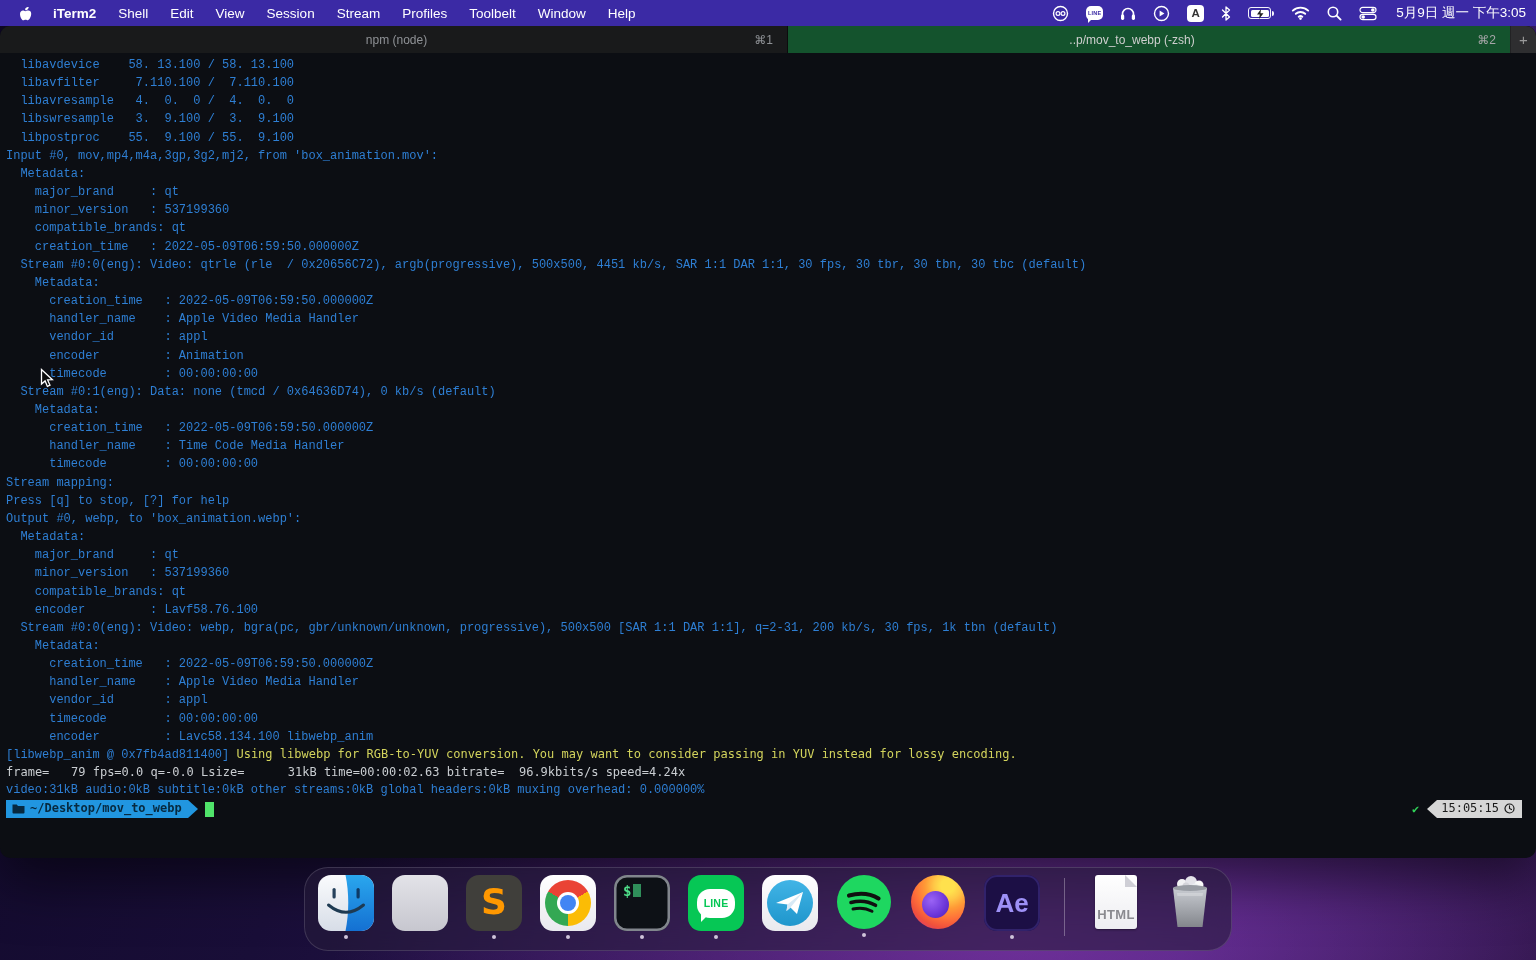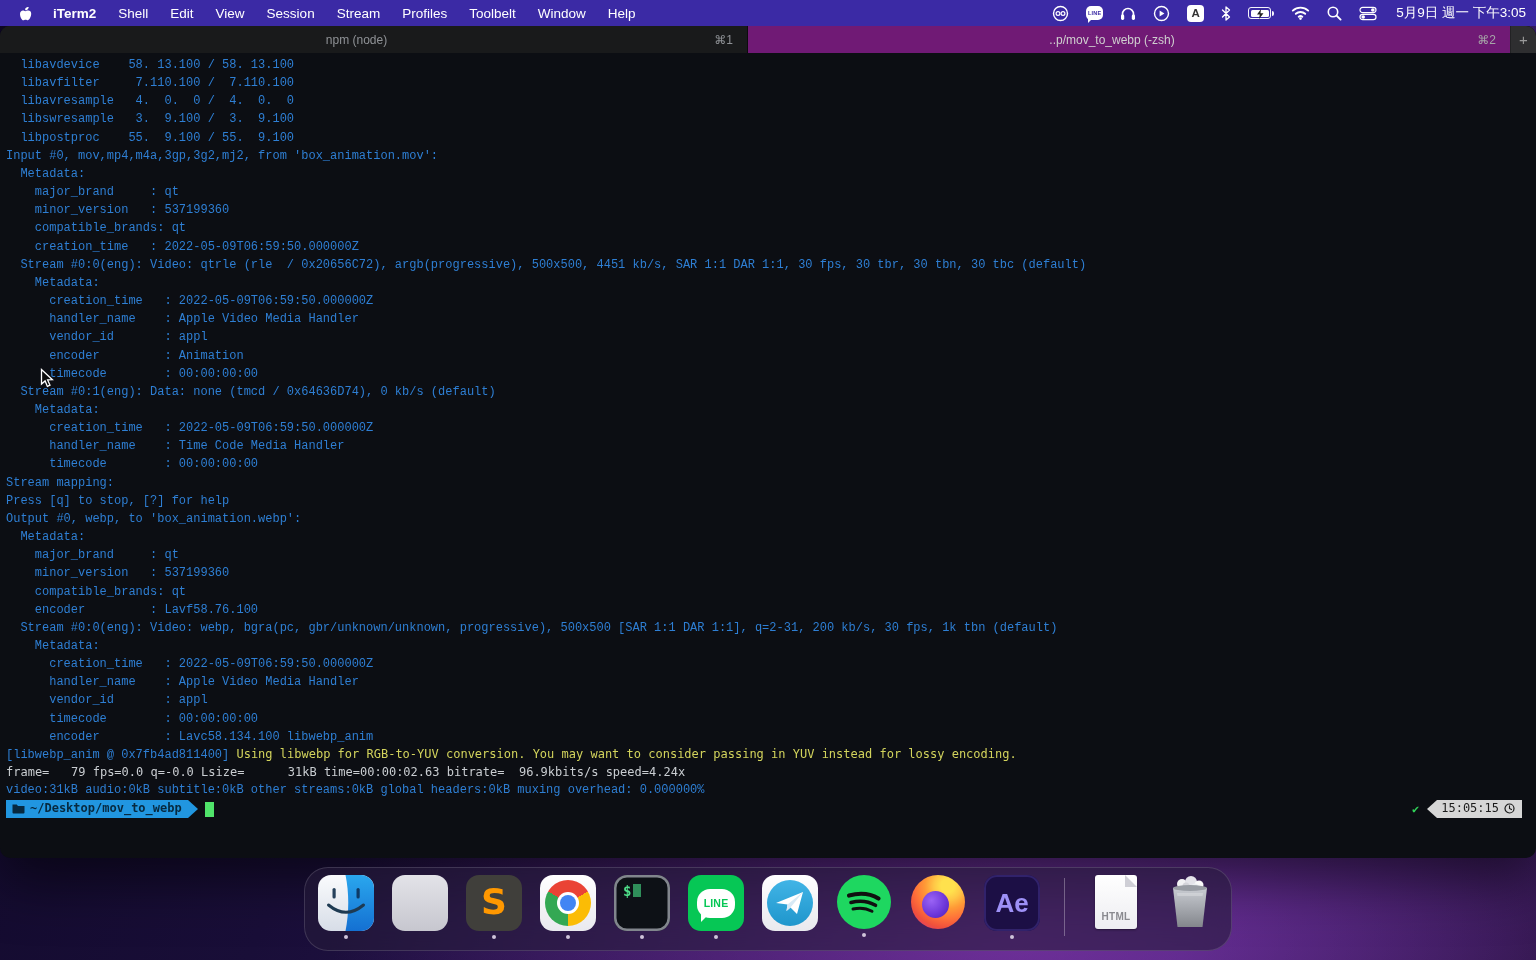--- a/index.html
+++ b/index.html
@@ -49,27 +49,27 @@
   .title-bar {
     height:30px; background:#2b2b2d; display:flex; align-items:center;
     position:relative; border-bottom:1px solid #161617;
   }
   .lights { display:flex; gap:8px; padding-left:12px; }
   .light { width:12px; height:12px; border-radius:50%; }
   .light.red{ background:#ff5f57; } .light.yellow{ background:#febc2e; } .light.green{ background:#28c840; }
   .win-title { position:absolute; left:0; right:0; text-align:center; color:#c6c6c6;
                font-size:13px; font-weight:700; pointer-events:none; }
   .win-short { margin-left:auto; color:#9a9a9a; font-size:13px; padding-right:12px; }
-  .tab-bar { height:27px; display:flex; background:#191a1b; }
+  .tab-bar { height:27px; display:flex; background:#191a1b;padding-left:40px; }
   .tab { display:flex; align-items:center; position:relative; }
   .tab .tab-label { position:absolute; left:0; right:34px; text-align:center; font-size:12px; white-space:nowrap; }
   .tab .tab-short { margin-left:auto; font-size:12px; padding-right:14px; }
   .tab1 { width:748px; background:#191a1b; color:#8f9296; border-right:1px solid #0c0c0d; }
   .tab1 .tab-short { color:#8f9296; }
-  .tab2 { flex:1; background:#701a75; color:#cfcfcf; }
+  .tab2 { flex:1; background:#14532d; color:#cfcfcf; }
   .tab2 .tab-short { color:#a6a6a8; }
   .plus-btn { width:26px; background:#2e2e30; border-left:1px solid #222224; color:#9a9a9a;
               font-size:15px; display:flex; align-items:center; justify-content:center; }
 
   
   .terminal { height:774px; padding:3px 0 0 6px; font-family:"DejaVu Sans Mono","Liberation Mono",monospace;
               font-size:12px; line-height:17.15px; cursor:text; }
   .t-line { white-space:pre; }
   .seg-b { color:var(--term-blue,#2e7fd4);font-family:Liberation Mono, monospace; }
   .seg-y { color:var(--term-yellow,#d2d35c); }
@@ -135,21 +135,21 @@
   .fx-core { position:absolute; left:11px; top:16px; width:27px; height:27px; border-radius:50%;
     background:radial-gradient(circle at 35% 35%, #9a63f5, #6b35d8 60%, #4d1fae 100%); }
 
   .ae { background:#1c0f45; box-shadow:inset 0 0 0 2px #31226b; }
   .ae span { color:#9e91f7; font-size:26px; font-weight:700; }
 
   .file-doc { width:42px; height:54px; background:linear-gradient(#ffffff,#ededf1); border-radius:3px;
     position:relative; box-shadow:0 1px 2px rgba(0,0,0,.4); display:flex; align-items:flex-end; justify-content:center; }
   .file-doc .fold { position:absolute; top:0; right:0; width:0; height:0;
     border-left:12px solid #cfcfd6; border-top:12px solid rgba(255,255,255,0); }
-  .file-doc span { color:#8a8a90; font-size:10px; font-weight:700; margin-bottom:7px; letter-spacing:.3px; }
+  .file-doc span { color:#8a8a90; font-size:13px; font-weight:700; margin-bottom:7px; letter-spacing:.3px; }
 
   .dock-sep { width:1px; height:58px; background:rgba(255,255,255,.30); margin-top:3px; }
 
   
   .mouse { position:absolute; left:40px; top:368px; z-index:40; }
 </style>
 </head>
 <body>
 
 <div class="menu-bar">

